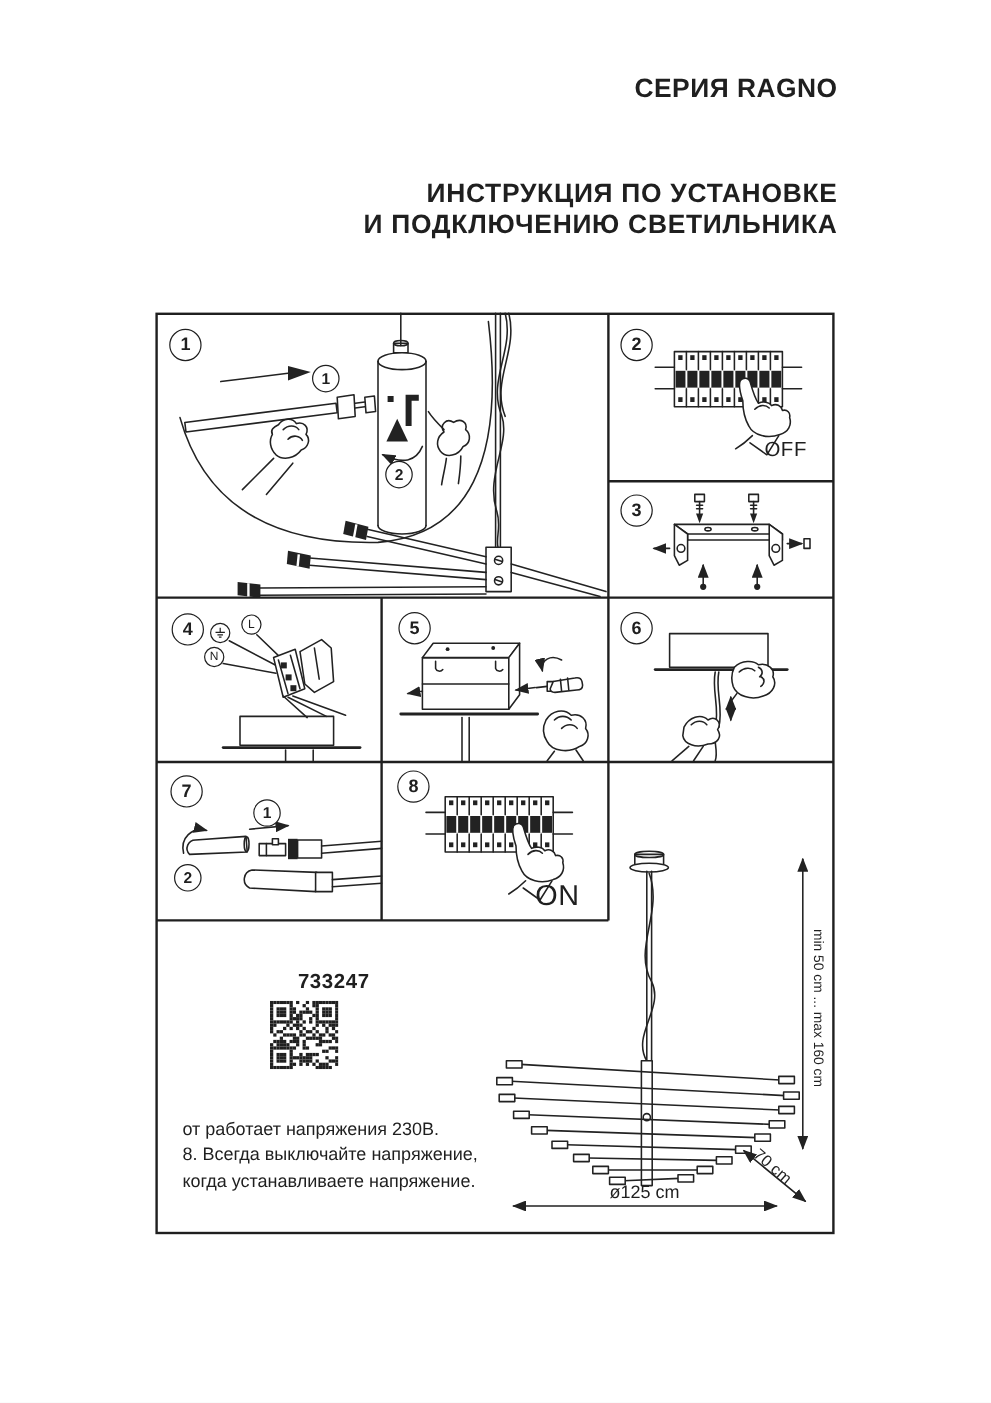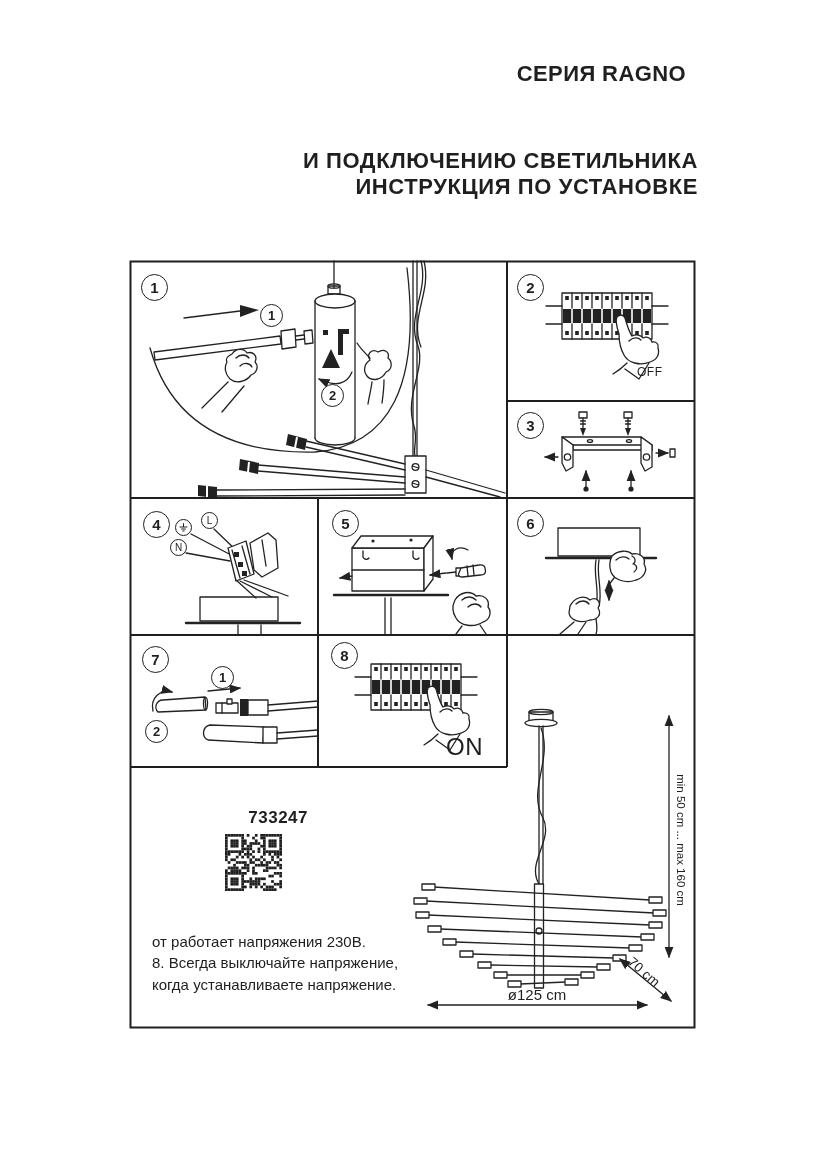--- a/index.html
+++ b/index.html
@@ -10,45 +10,45 @@
   .hdr1{font-size:22px;line-height:31px;letter-spacing:.4px;}
   .hdr2{font-size:22px;line-height:26px;letter-spacing:.6px;}
   .circ{position:absolute;border:1.4px solid #1f1f1f;border-radius:50%;background:#fff;
         display:flex;align-items:center;justify-content:center;font-weight:600;box-sizing:border-box;}
   .c27{width:27px;height:27px;font-size:15px;}
   .c23{width:23px;height:23px;font-size:13px;}
   .term{position:absolute;width:17px;height:17px;border:1.2px solid #1f1f1f;border-radius:50%;
         background:#fff;display:flex;align-items:center;justify-content:center;
         font-size:10px;font-weight:400;box-sizing:border-box;}
   .switchlbl{position:absolute;white-space:nowrap;}
-  .off{font-size:12px;font-weight:500;letter-spacing:.5px;}
+  .off{font-size:17px;font-weight:500;letter-spacing:.5px;}
   .on{font-size:24px;font-weight:400;letter-spacing:.5px;}
   .artnum{font-size:17px;font-weight:700;letter-spacing:.5px;text-align:right;width:110px;}
   .notes{font-size:15px;line-height:21.4px;white-space:nowrap;}
   .dim{position:absolute;white-space:nowrap;}
   .dimv{font-size:11.5px;transform:translate(-50%,-50%) rotate(90deg);}
   .dimd{font-size:13.5px;transform:translate(-50%,-50%) rotate(41deg);}
   .dimh{font-size:15px;transform:translate(-50%,-50%);}
   svg .ln{stroke:#222;fill:none;stroke-width:1.3;stroke-linecap:round;stroke-linejoin:round;}
   svg .th{stroke:#222;fill:none;stroke-width:2.4;stroke-linecap:round;}
   svg .bd{stroke:#1f1f1f;fill:none;stroke-width:2;}
   svg .fl{fill:#222;stroke:none;}
   svg .wf{fill:#fff;stroke:#222;stroke-width:1.3;stroke-linejoin:round;}
 </style>
 </head>
 <body>
 
 <div class="page">
 
-  <div class="abs hdr hdr1" style="top:58px;right:140px;">
+  <div class="abs hdr hdr1" style="top:58px;right:128px;">
     <div>СЕРИЯ RAGNO</div>
   </div>
   <div class="abs hdr hdr2" style="top:148px;right:128px;">
+    <div>ИНСТРУКЦИЯ ПО УСТАНОВКЕ</div>
     <div>И ПОДКЛЮЧЕНИЮ СВЕТИЛЬНИКА</div>
-    <div>ИНСТРУКЦИЯ ПО УСТАНОВКЕ</div>
   </div>
 
   <svg class="abs" style="left:0;top:0;" width="826" height="1169" viewBox="0 0 826 1169">
     <defs>
       <marker id="ah" markerWidth="9" markerHeight="7" refX="8" refY="3.5" orient="auto-start-reverse">
         <path d="M0,0 L9,3.5 L0,7 Z" fill="#222"></path>
       </marker>
 
       <g id="breaker">
         <line class="ln" x1="-16" y1="13" x2="0" y2="13"></line>

